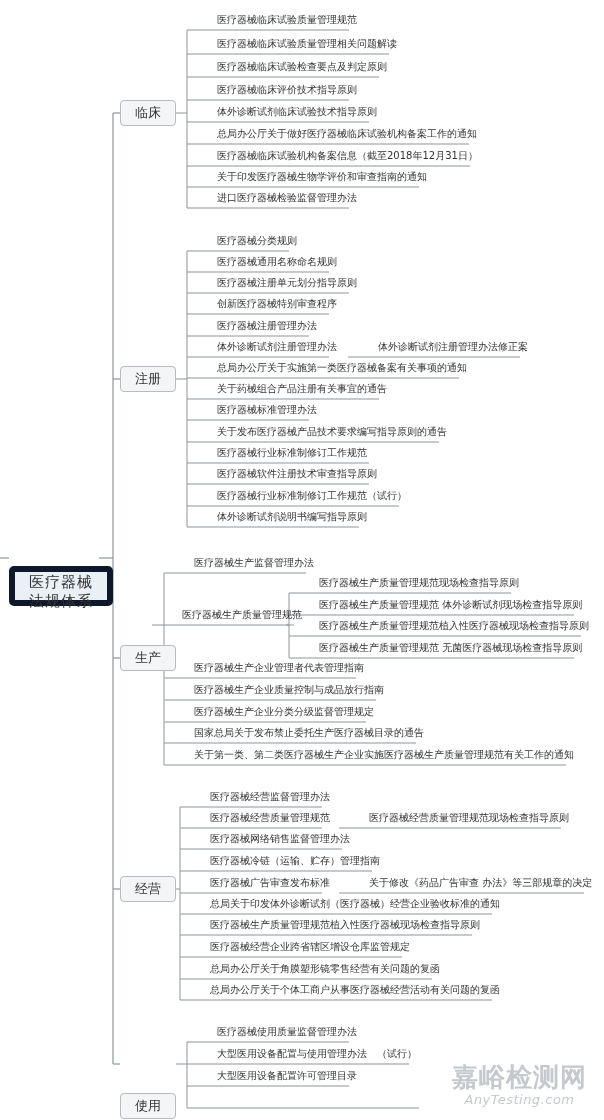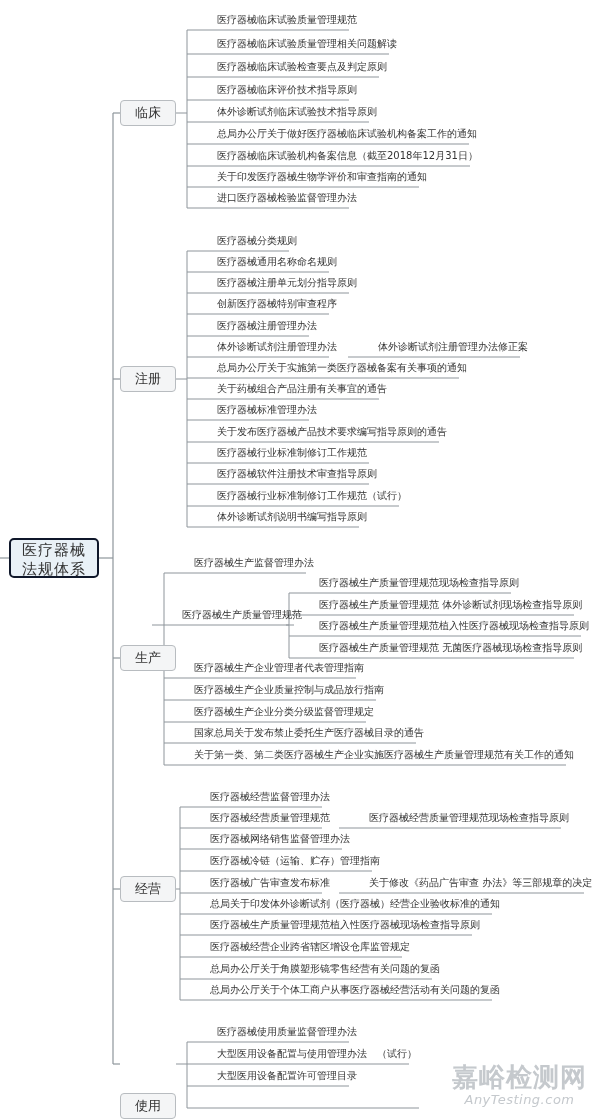--- a/index.html
+++ b/index.html
@@ -1,21 +1,21 @@
 <!DOCTYPE html>
 <html><head>
 <meta charset="utf-8">
 <style>
   html, body { margin:0; padding:0; background:#ffffff; }
   body { width:604px; height:1120px; position:relative; overflow:hidden;
          font-family:"DejaVu Sans", sans-serif; color:#333; }
   #canvas { position:absolute; left:0; top:0; width:604px; height:1120px; }
   svg.lines { position:absolute; left:0; top:0; width:604px; height:1120px; }
-  .root { position:absolute; left:9px; top:538px; width:90px; height:40px;
-          border:2px solid #0f172a; border-radius:5px; background:#e9f1f7;
+  .root { position:absolute; left:9px; top:566px; width:104px; height:40px;
+          border:6px solid #0f172a; border-radius:5px; background:#e9f1f7;
           font-size:15px; line-height:19px; text-align:center; color:#333;
           box-sizing:border-box; padding-top:1px; letter-spacing:1px; }
   .branch { position:absolute; left:120px; width:56px; height:26px;
             border:1px solid #b8bcc0; border-radius:4px; background:#f4f5f6;
             font-size:13px; line-height:24px; text-align:center; box-sizing:border-box; }
   .leaf { position:absolute; font-size:10px; line-height:14px; white-space:nowrap; color:#333;margin-left:12px; }
   .watermark { position:absolute; left:452px; top:1062px; text-align:center; color:#c5c9cd; }
   .wm-cn { font-size:26px; line-height:30px; letter-spacing:1px; font-weight:bold; }
   .wm-en { font-size:13px; line-height:15px; font-style:italic; font-weight:normal; letter-spacing:0.5px; }
 </style>

